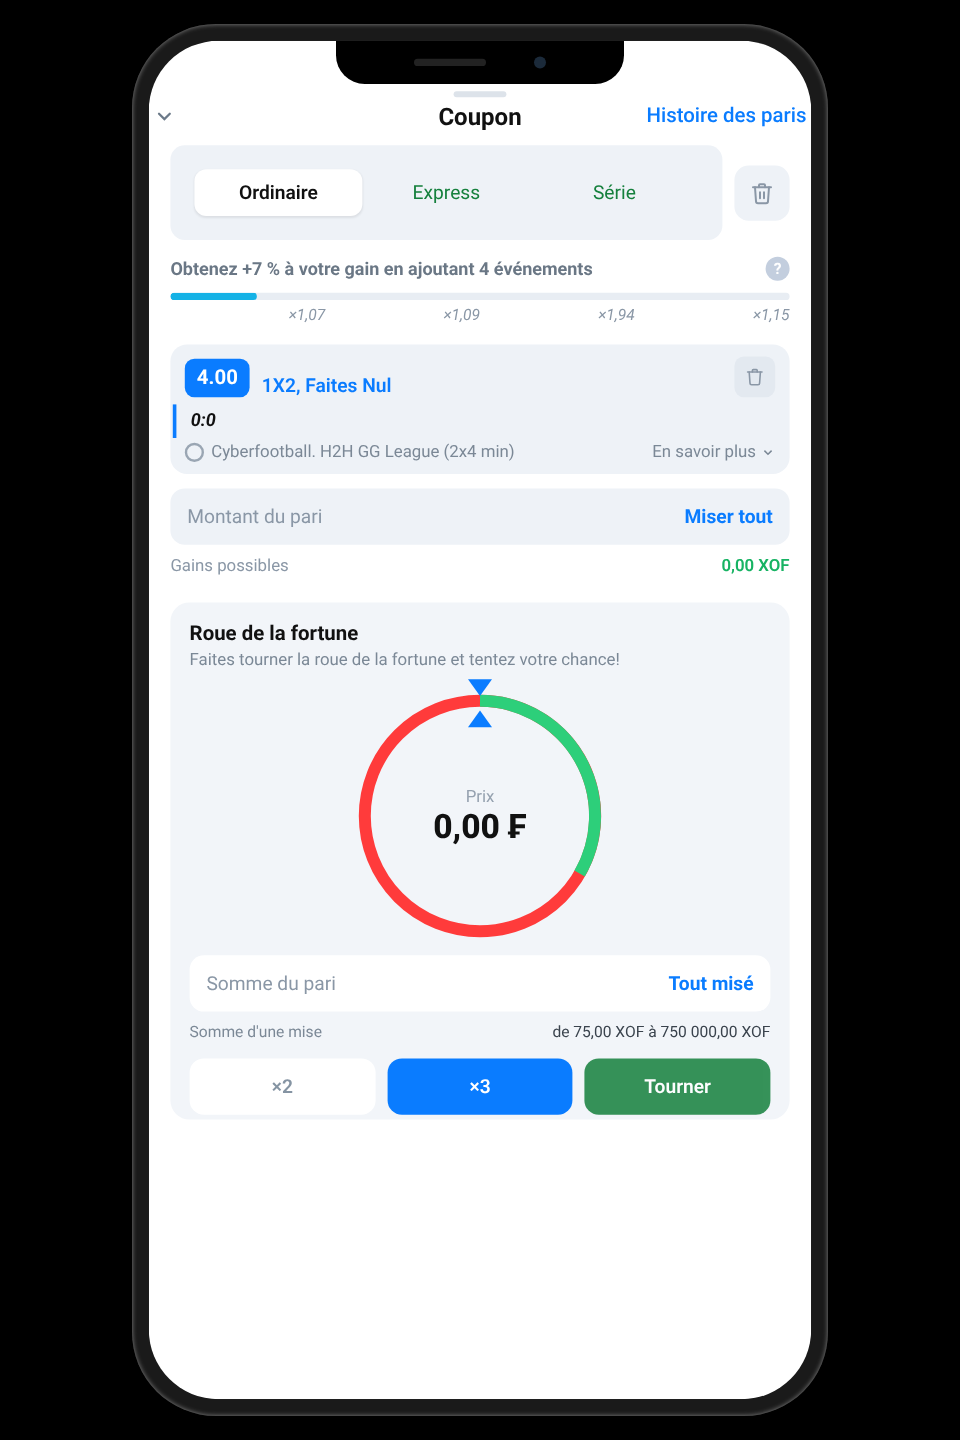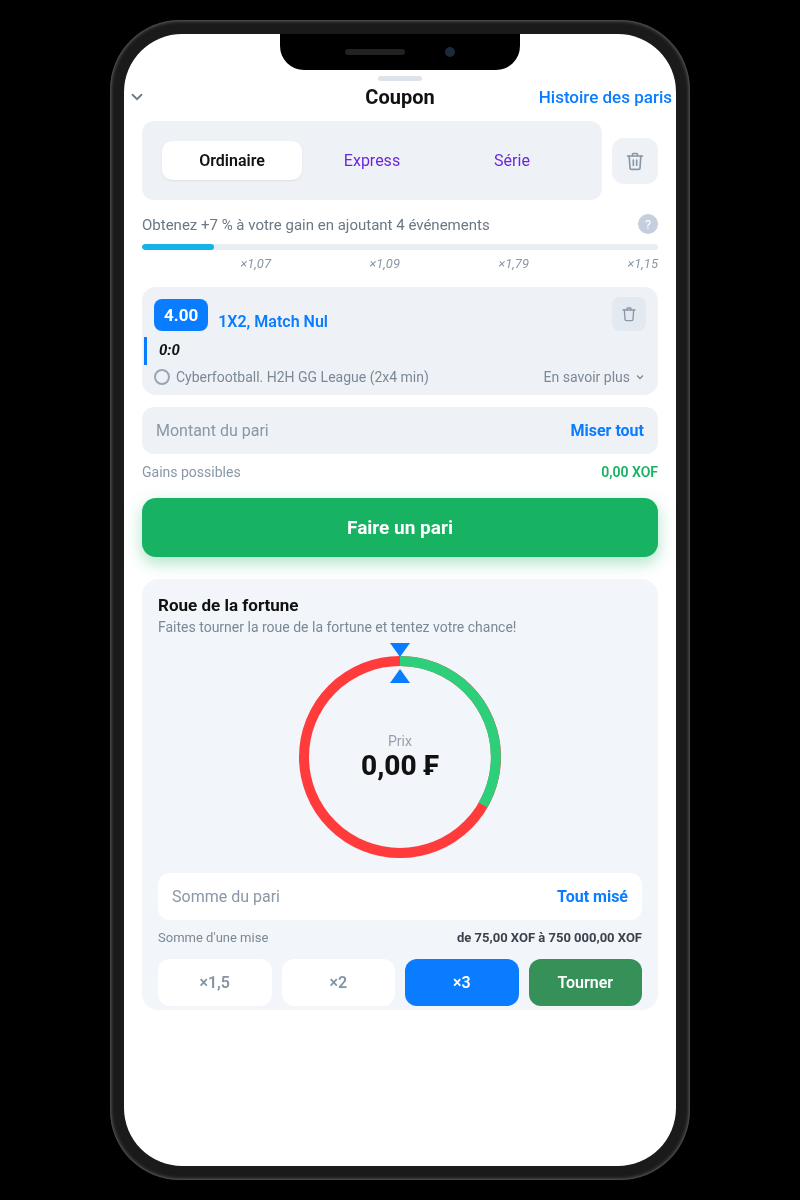--- a/index.html
+++ b/index.html
@@ -23,25 +23,25 @@
 
   .header { display:flex; align-items:center; padding:2px 4px 14px; position:relative; }
   .chev { color:#6c7a89; font-size:20px; }
   .title { position:absolute; left:0; right:0; text-align:center; font-weight:700; font-size:20px; color:#111; }
   .history { margin-left:auto; color:#0a7cff; font-size:17px; font-weight:500; }
 
   .content { padding:0 18px; }
 
   .tabsrow { display:flex; gap:10px; align-items:center; margin-bottom:14px; }
   .segmented { flex:1; display:flex; background:#eef2f7; border-radius:12px; padding:20px; }
-  .seg { flex:1; text-align:center; padding:10px 0; font-size:16px; color:#6d28d9; border-radius:10px; }
+  .seg { flex:1; text-align:center; padding:10px 0; font-size:16px; color:#15803d; border-radius:10px; }
   .seg.active { background:#fff; color:#111; font-weight:600; box-shadow:0 1px 2px rgba(0,0,0,.08); }
   .trashbtn { width:46px; height:46px; border-radius:12px; background:#eef2f7; display:flex; align-items:center; justify-content:center; color:#8a97a6; }
 
-  .bonusline { color:#6a7785; font-size:15px; display:flex; align-items:flex-end; gap:8px; }
+  .bonusline { color:#6a7785; font-size:15px; display:flex; align-items:center; gap:8px;font-weight:bold; }
   .helpc { width:20px; height:20px; border-radius:50%; background:#c3cede; color:#fff; font-size:13px; display:flex; align-items:center; justify-content:center; margin-left:auto; }
   .progress { height:6px; background:#e8edf3; border-radius:3px; margin:10px 0 6px; overflow:hidden; }
   .progress > div { height:100%; width:14%; background:#14b2e6; border-radius:3px; }
   .multrow { display:flex; font-size:13px; color:#8a97a6;font-style:italic; }
   .multrow span { flex:1; text-align:right; }
 
   .betcard { background:#eef2f7; border-radius:14px; margin-top:16px; overflow:hidden; }
   .betrow1 { display:flex; align-items:flex-end; gap:10px; padding:10px 12px 6px; }
   .odds { background:#0a7cff; color:#fff; border-radius:8px; padding:6px 10px; font-weight:700; font-size:17px; }
   .market { color:#0a7cff; font-weight:600; font-size:16px; }
@@ -70,21 +70,21 @@
   .pointer { position:absolute; left:50%; transform:translateX(-50%); top:-4px; }
   .tri { width:0; height:0; border-left:10px solid transparent; border-right:10px solid transparent; }
   .tri.down { border-top:14px solid #0a7cff; }
   .tri.up { border-bottom:14px solid #0a7cff; margin-top:12px; }
   .center { position:absolute; inset:0; display:flex; flex-direction:column; align-items:center; justify-content:center; }
   .prixlbl { color:#95a1af; font-size:14px; }
   .prixval { font-size:28px; font-weight:800; color:#111; }
 
   .sommebar { background:#fff; border-radius:12px; padding:14px; display:flex; justify-content:space-between; align-items:center; margin-top:6px; }
   .range { display:flex; justify-content:space-between; margin-top:10px; font-size:13px; color:#7b8896; }
-  .range .r2 { color:#3a434d; font-weight:700;margin-left:37px; }
+  .range .r2 { color:#3a434d; font-weight:400;margin-left:37px; }
 
   .chips { display:flex; gap:10px; margin-top:14px; padding-bottom:4px; }
   .chip { flex:1; background:#fff; border-radius:12px; padding:14px 0; text-align:center; font-size:16px; color:#8594a3; font-weight:600; }
   .chip.primary { background:#0a7cff; color:#fff; }
   .chip.spin { background:#15803d; color:#fff; opacity:.85; }
 
   svg { display:block; }
 </style>
 </head>
 <body>
@@ -129,28 +129,28 @@
         <div class="bonusline">
           <span>Obtenez +7 % à votre gain en ajoutant 4 événements</span>
           <span class="helpc">?</span>
         </div>
         <div class="progress">
             <div></div>
           </div>
         <div class="multrow">
           <span>×1,07</span>
           <span>×1,09</span>
-          <span>×1,79</span>
+          <span>×1,94</span>
           <span>×1,15</span>
         </div>
 
         <div class="betcard">
           <div class="betrow1">
             <span class="odds">4.00</span>
-            <span class="market">1X2, Match Nul</span>
+            <span class="market">1X2, Faites Nul</span>
             <span class="mini-trash">
               <svg width="16" height="16" viewBox="0 0 24 24" fill="none" stroke="#8a97a6" stroke-width="2" stroke-linecap="round">
                   <polyline points="3 6 5 6 21 6"></polyline>
                   <path d="M19 6l-1 14a2 2 0 0 1-2 2H8a2 2 0 0 1-2-2L5 6"></path>
                   <path d="M9 6V4a1 1 0 0 1 1-1h4a1 1 0 0 1 1 1v2"></path>
                 </svg>
             </span>
           </div>
           <div class="betrow2">
             <span class="score">0:0</span>
@@ -170,21 +170,20 @@
         <div class="amountbar">
           <span class="placeholder">Montant du pari</span>
           <span class="miser">Miser tout</span>
         </div>
 
         <div class="possible">
           <span class="lbl">Gains possibles</span>
           <span class="val">0,00 XOF</span>
         </div>
 
-        <div class="placebtn">Faire un pari</div>
 
         <div class="wheelcard">
           <div class="wtitle">Roue de la fortune</div>
           <div class="wsub">Faites tourner la roue de la fortune et tentez votre chance!</div>
 
           <div class="wheelwrap">
             <div class="wheel">
               <svg width="220" height="220" viewBox="0 0 220 220">
                 <circle cx="110" cy="110" r="96" fill="none" stroke="#ff3b3b" stroke-width="10"></circle>
                 <path d="M110 14 A96 96 0 0 1 193 158" fill="none" stroke="#2dcf7a" stroke-width="10"></path>
@@ -204,21 +203,20 @@
             <span class="placeholder">Somme du pari</span>
             <span class="miser">Tout misé</span>
           </div>
 
           <div class="range">
             <span>Somme d'une mise</span>
             <span class="r2">de 75,00 XOF à 750 000,00 XOF</span>
           </div>
 
           <div class="chips">
-            <div class="chip">×1,5</div>
             <div class="chip">×2</div>
             <div class="chip primary">×3</div>
             <div class="chip spin">Tourner</div>
           </div>
         </div>
 
       </div>
     </div>
   </div>
 </div>

